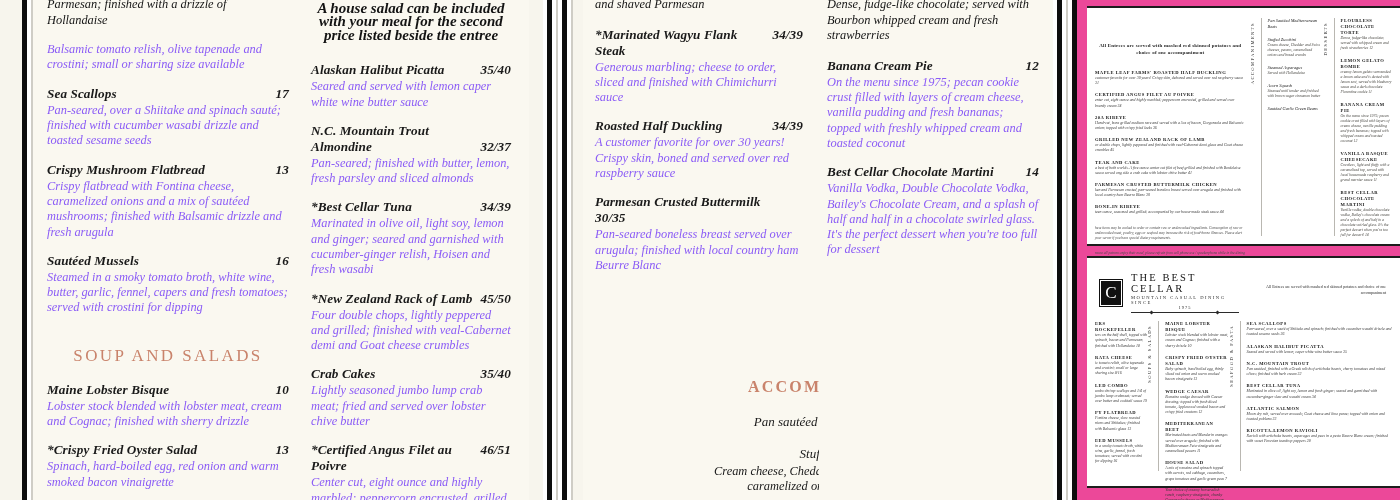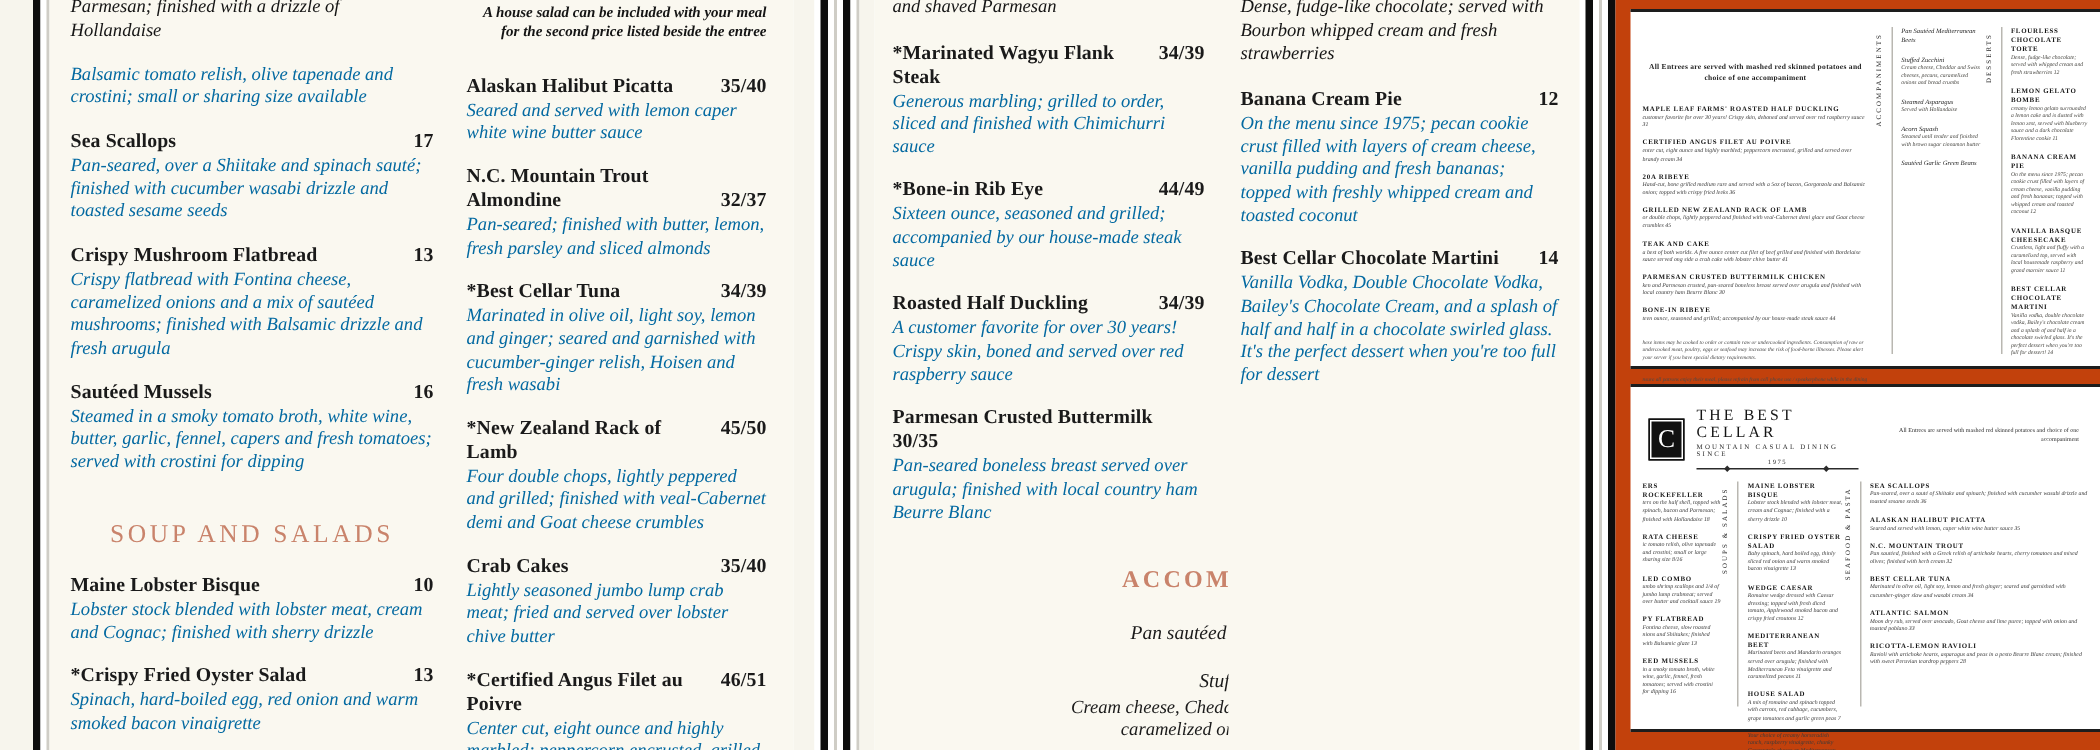--- a/index.html
+++ b/index.html
@@ -37,54 +37,54 @@
   .col-3{width:236px;padding-left:12px;padding-right:16px;}
   .col-4{width:234px;padding-left:8px;padding-right:14px;}
 
   
   .lead-frag{
     font-style:italic;font-size:12.4px;line-height:15.6px;
     margin:0 0 14px 0;color:#151515;
   }
   .frag-top{margin-top:-3px;}
   .note-center{
-    font-style:italic;font-weight:bold;font-size:10px;line-height:13.4px;
-    text-align:right;margin:2px 0 20px 0;color:#141414;
+    font-style:italic;font-weight:bold;font-size:15px;line-height:13.4px;
+    text-align:center;margin:2px 0 20px 0;color:#141414;
   }
   .item{margin:0 0 13px 0;}
   .item-head{
     display:flex;justify-content:space-between;align-items:baseline;
-    font-weight:bold;font-size:13.2px;line-height:16px;
+    font-weight:bold;font-style:italic;font-size:13.2px;line-height:16px;
     letter-spacing:.1px;gap:8px;
   }
   .item-head .nm{flex:1 1 auto;}
   .item-head .pr{flex:0 0 auto;white-space:nowrap;}
   .item-head.wrap2{display:block;}
   .item-head.wrap2 .nm{display:block;}
   .item-head.wrap2 .row2{display:flex;justify-content:space-between;align-items:baseline;}
   .item-desc{
-    font-style:italic;font-size:12.4px;line-height:15.3px;margin-top:1px;color:#0369a1;
+    font-style:italic;font-size:12.4px;line-height:15.3px;margin-top:1px;color:#8b5cf6;
   }
   .section-head{
     text-align:center;color:#c9836b;
     font-size:17px;letter-spacing:2.4px;font-weight:normal;
     margin:30px 0 16px 0;
   }
   .accomp-block{text-align:center;padding:0 4px;}
   .accomp-head{
     color:#c9836b;font-size:16px;letter-spacing:2.2px;margin:0 0 18px 0;
   }
   .accomp-name{font-style:italic;font-size:13px;line-height:16px;margin:0 0 16px 0;}
   .accomp-name.tight{margin-bottom:2px;}
   .accomp-desc{font-style:italic;font-size:12.4px;line-height:15px;margin:0;}
   .spacer-flex{flex:1 1 auto;}
 
   
   .thumbpane{
-    flex:1 1 auto;height:500px;background:#c2410c;
+    flex:1 1 auto;height:500px;background:#ec4899;
     padding:6px 0 0 10px;box-sizing:border-box;position:relative;overflow:hidden;
   }
   .tcard{
     background:#ffffff;position:relative;box-sizing:border-box;
     border-top:2px solid #1d1d1d;border-bottom:2px solid #1d1d1d;
     padding:10px 8px 8px 8px;margin-bottom:10px;
   }
   .tcard-1{height:240px;}
   .tcard-2{height:232px;}
   .tcard-inner{display:flex;height:100%;}
@@ -269,30 +269,23 @@
   <div class="sheet sheet-b">
 
     <div class="col col-3">
       <p class="lead-frag frag-top">and shaved Parmesan</p>
 
       <div class="item">
         <div class="item-head">
           <span class="nm">*Marinated Wagyu Flank Steak</span>
           <span class="pr">34/39</span>
         </div>
-        <div class="item-desc">Generous marbling; grilled to order, sliced and finished with Chimichurri sauce</div>
-      </div>
-
-      <div class="item">
-        <div class="item-head">
-          <span class="nm">*Bone-in Rib Eye</span>
-          <span class="pr">44/49</span>
-        </div>
-        <div class="item-desc">Sixteen ounce, seasoned and grilled; accompanied by our house-made steak sauce</div>
-      </div>
+        <div class="item-desc">Generous marbling; cheese to order, sliced and finished with Chimichurri sauce</div>
+      </div>
+
 
       <div class="item">
         <div class="item-head">
           <span class="nm">Roasted Half Duckling</span>
           <span class="pr">34/39</span>
         </div>
         <div class="item-desc">A customer favorite for over 30 years! Crispy skin, boned and served over red raspberry sauce</div>
       </div>
 
       <div class="item">

